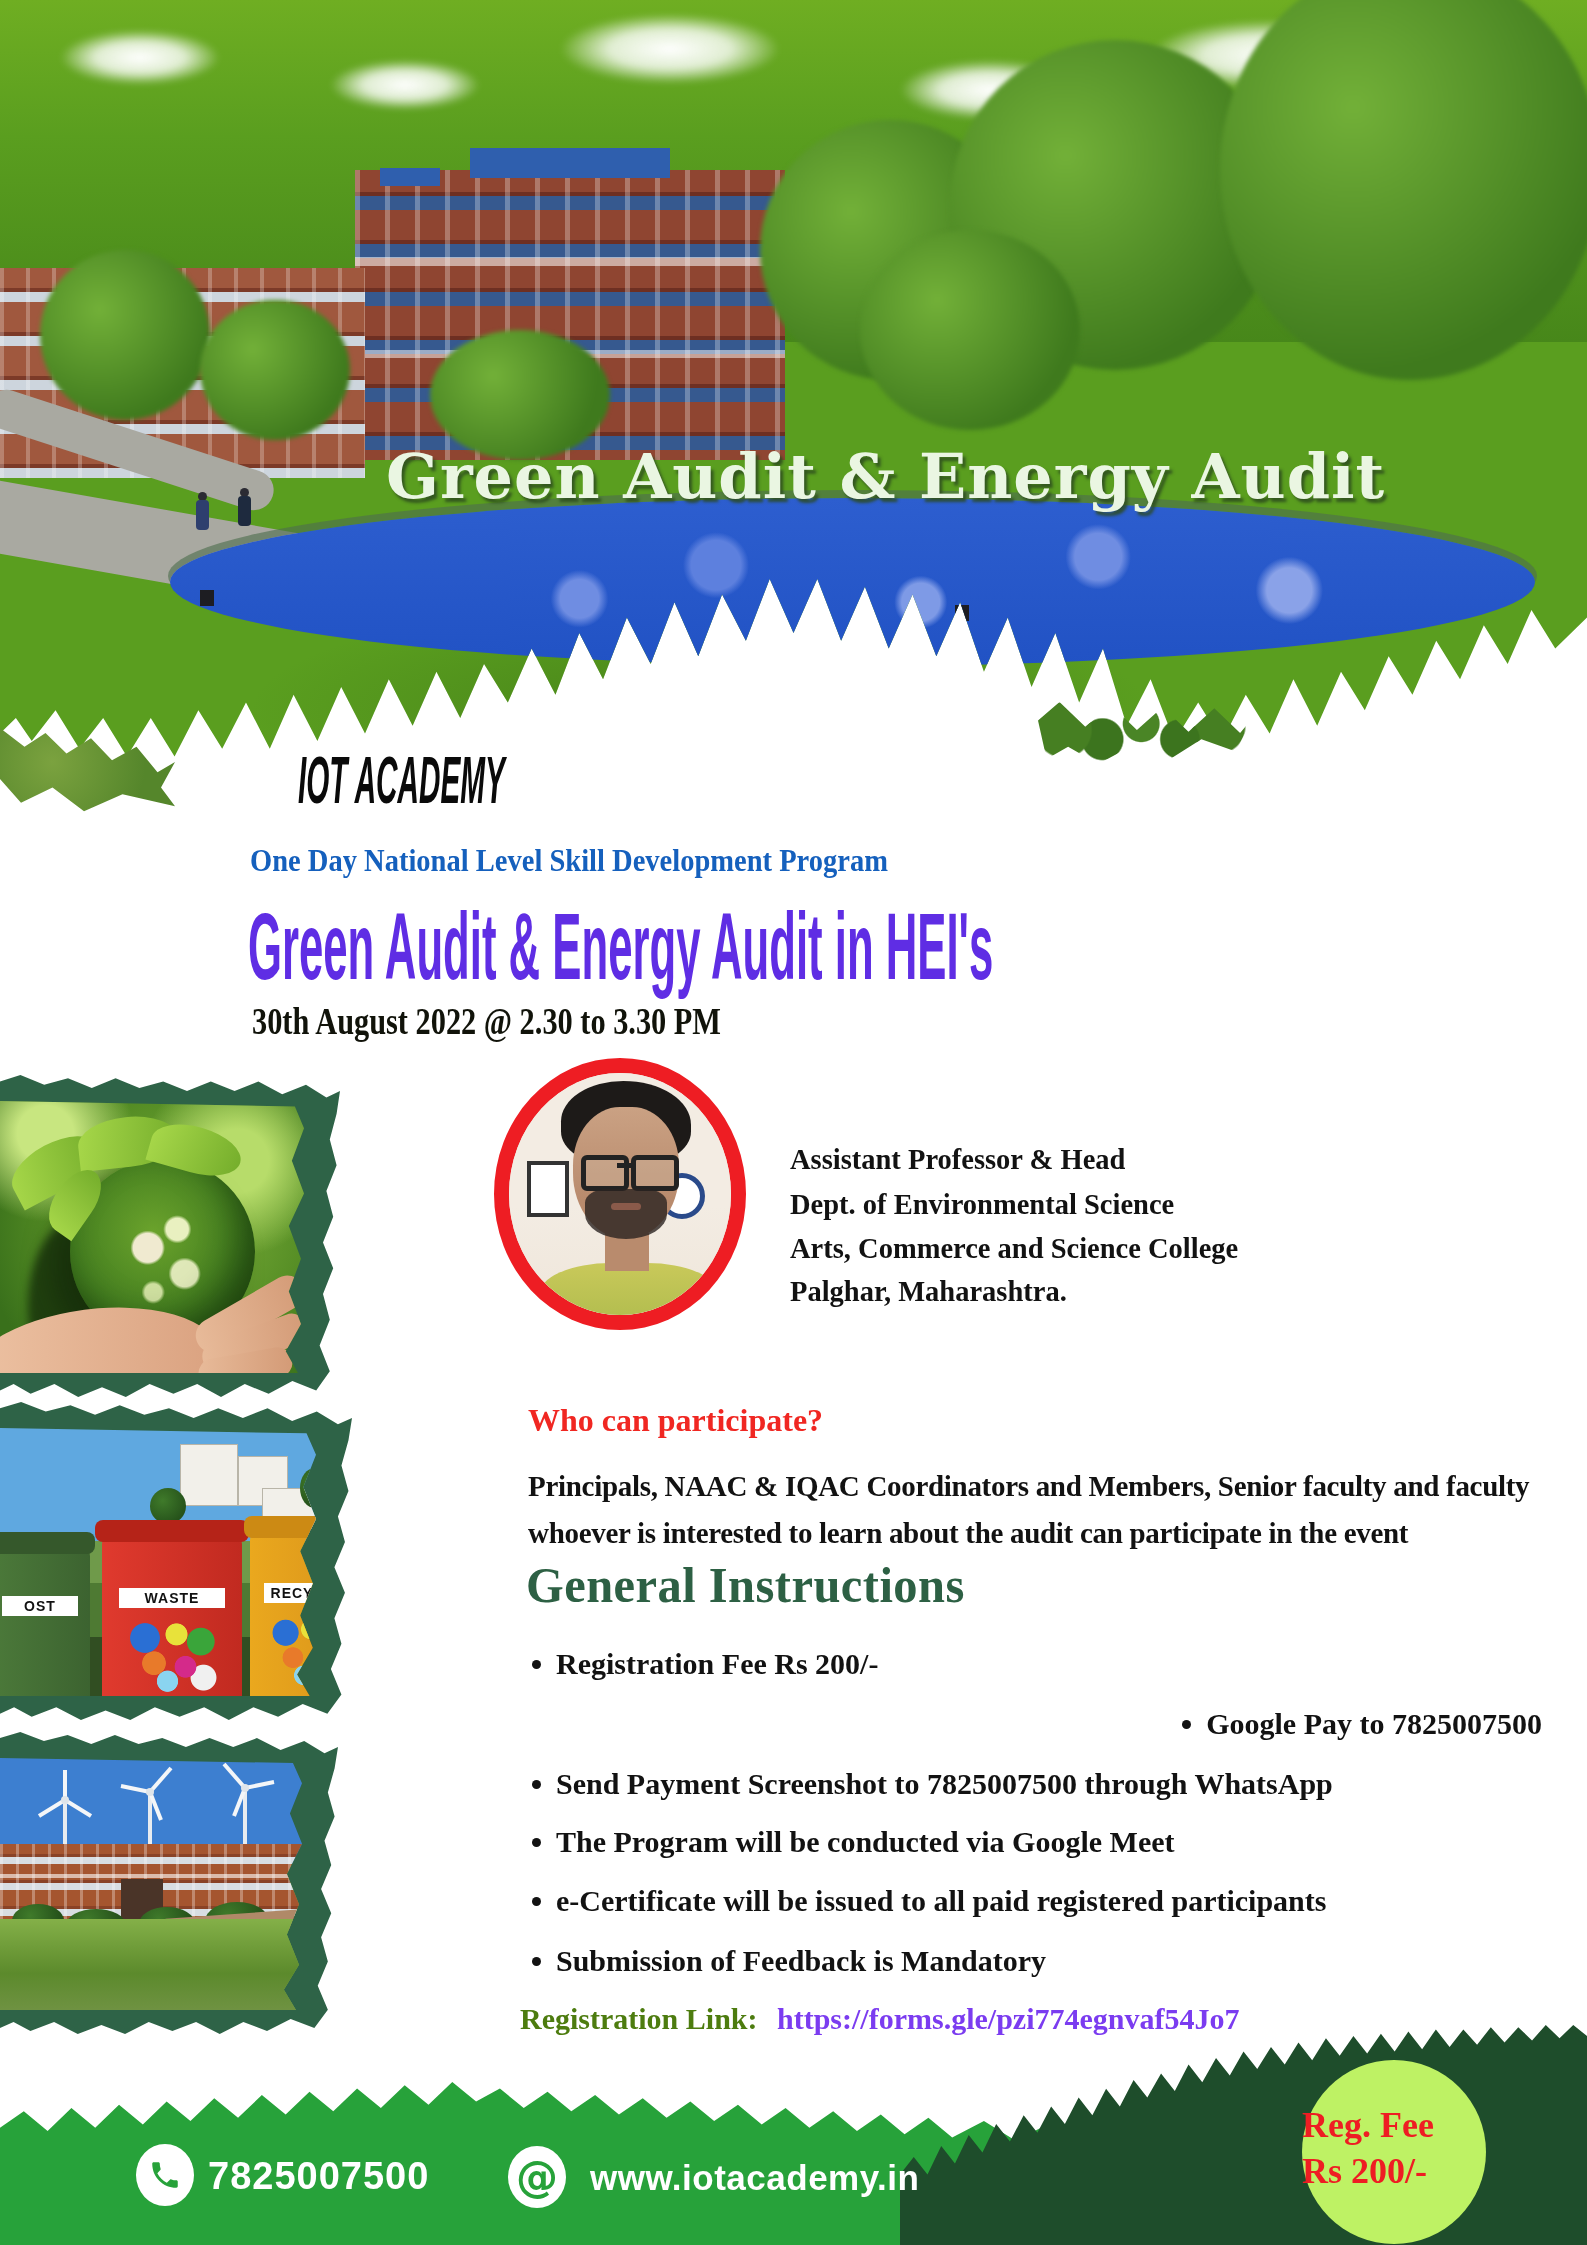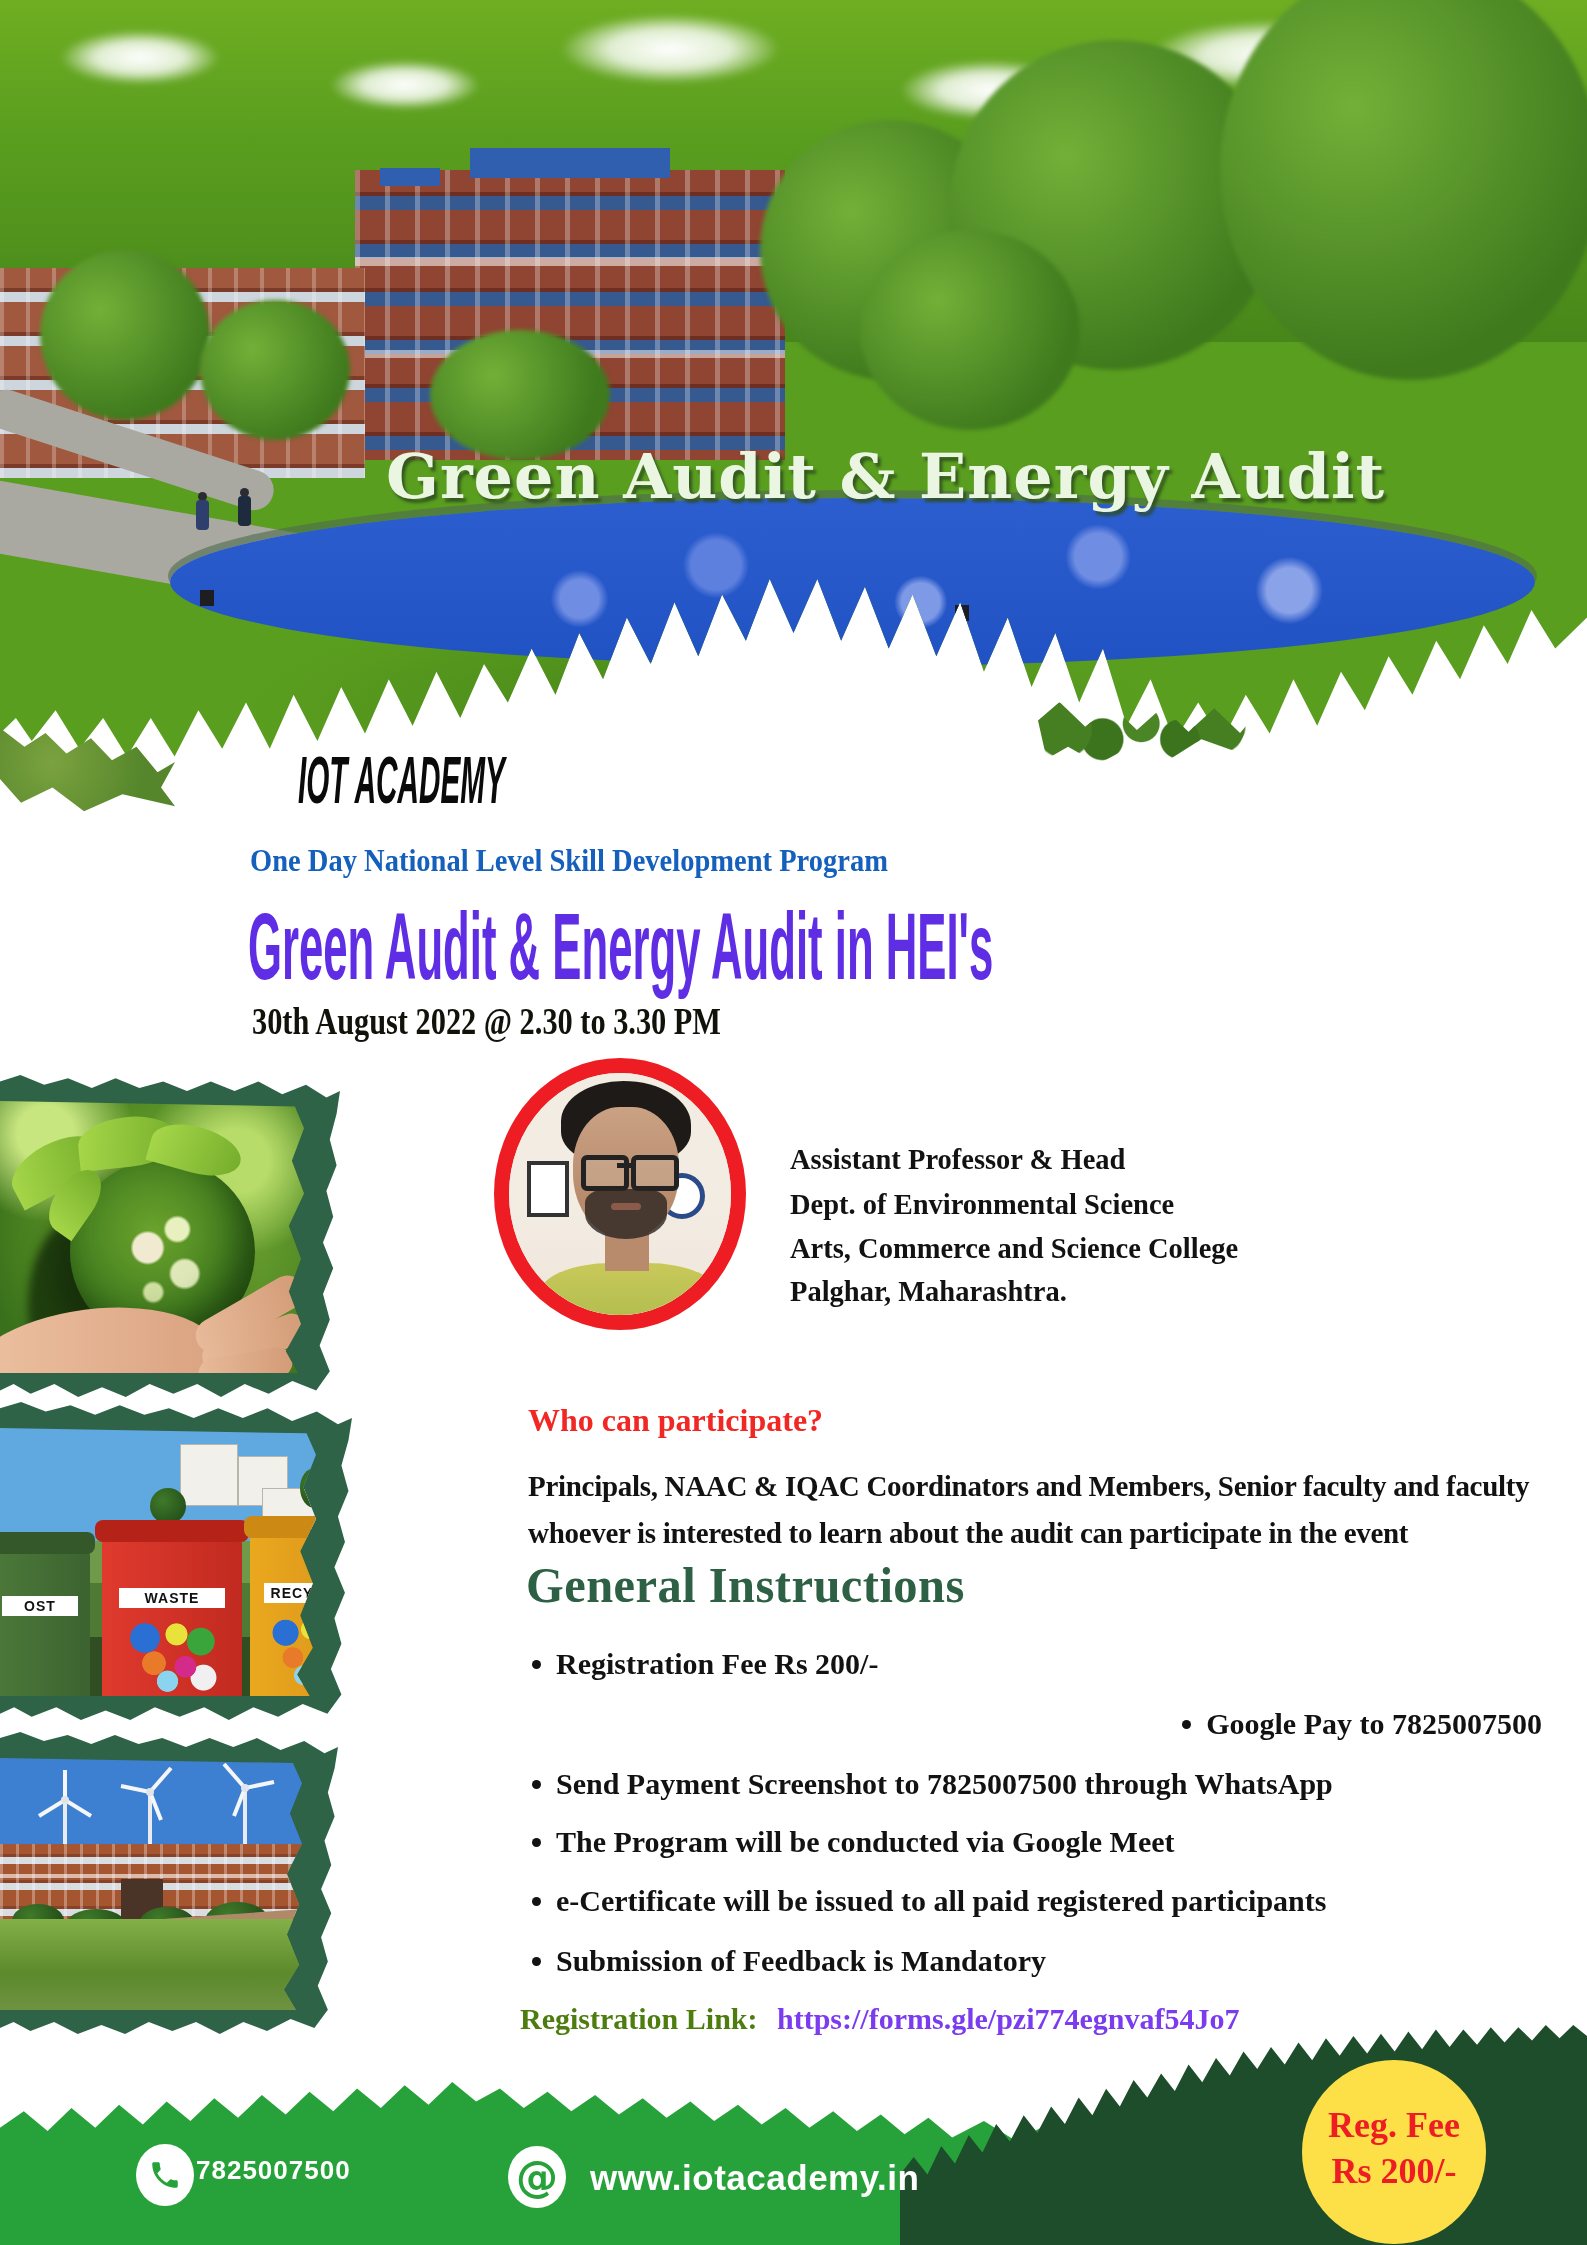--- a/index.html
+++ b/index.html
@@ -143,29 +143,29 @@
   .bush{position:absolute;border-radius:50%;background:radial-gradient(circle at 35% 35%,#3f7a2a,#25511a 75%);}
   .f3lawn{position:absolute;left:0;top:64%;width:100%;height:36%;background:linear-gradient(180deg,#84b048,#5c8a2c 60%,#6f9242);}
   .f3path{position:absolute;right:0;top:62%;width:45%;height:8%;background:#b08968;transform:rotate(-4deg);}
   .turbine{position:absolute;width:70px;height:100px;}
 
   
   .footer-green{left:0;top:2082px;width:1587px;height:163px;background:#27a23a;
     clip-path:polygon(0 28%,1.5% 18%,3% 30%,4.5% 16%,6% 28%,7.5% 14%,9% 26%,10.5% 12%,12% 24%,13.5% 10%,15% 22%,16.5% 8%,18% 20%,19.5% 6%,21% 18%,22.5% 4%,24% 16%,25.5% 2%,27% 14%,28.5% 0%,30% 12%,31.5% 4%,33% 16%,34.5% 6%,36% 18%,37.5% 8%,39% 20%,40.5% 10%,42% 22%,43.5% 12%,45% 24%,46.5% 14%,48% 26%,49.5% 16%,51% 28%,52.5% 18%,54% 30%,55.5% 20%,57% 32%,58.5% 22%,60% 34%,62% 24%,64% 36%,66% 26%,68% 38%,70% 28%,72% 40%,74% 30%,76% 42%,78% 32%,80% 44%,82% 34%,84% 46%,86% 36%,88% 48%,90% 38%,92% 50%,94% 40%,96% 52%,98% 44%,100% 54%,100% 100%,0 100%);}
   .dark-grass{left:900px;top:2025px;width:687px;height:220px;background:#1e4d2b;
     clip-path:polygon(0 68%,2% 60%,4% 68%,6% 55%,8% 63%,10% 50%,12% 58%,14% 45%,16% 53%,18% 41%,20% 49%,22% 37%,24% 45%,26% 33%,28% 41%,30% 29%,32% 37%,34% 25%,36% 33%,38% 22%,40% 30%,42% 18%,44% 26%,46% 15%,48% 23%,50% 12%,52% 20%,54% 10%,56% 18%,58% 8%,60% 16%,62% 6%,64% 14%,66% 5%,68% 13%,70% 4%,72% 12%,74% 3%,76% 11%,78% 2%,80% 10%,82% 2%,84% 9%,86% 1%,88% 8%,90% 1%,92% 7%,94% 0%,96% 6%,98% 0%,100% 5%,100% 100%,0 100%);}
-  .fee-badge{left:1302px;top:2060px;width:184px;height:184px;border-radius:50%;background:#fde047;
-     text-align:center;box-sizing:border-box;padding-top:42px;}
+  .fee-badge{left:1302px;top:2060px;width:184px;height:184px;border-radius:50%;background:#bef264;
+     box-sizing:border-box;padding-top:42px;}
   .fee-badge div{font-size:36px;font-weight:bold;color:#ee1d23;line-height:46px;}
   .contact-icon{width:58px;height:62px;border-radius:50%;background:#ffffff;display:flex;align-items:center;justify-content:center;}
   .phone-wrap{left:136px;top:2144px;}
   .at-wrap{left:508px;top:2146px;}
   .at-glyph{font-family:"DejaVu Sans","Liberation Sans",sans-serif;font-weight:bold;font-size:42px;color:#27a23a;}
   .footer-text{font-family:"Liberation Sans","DejaVu Sans",sans-serif;font-weight:bold;color:#ffffff;}
-  .phone-number{left:196px;top:2155px;font-size:26px;letter-spacing:1px;}
+  .phone-number{left:208px;top:2155px;font-size:38px;letter-spacing:1px;}
   .website{left:590px;top:2158px;font-size:35px;letter-spacing:0.5px;}
 </style>
 </head>
 <body>
 
 <div class="poster">
 
   <div class="abs hero">
     <div class="cloud" style="left:560px;top:14px;width:220px;height:70px;"></div>
     <div class="cloud" style="left:900px;top:60px;width:180px;height:60px;"></div>

